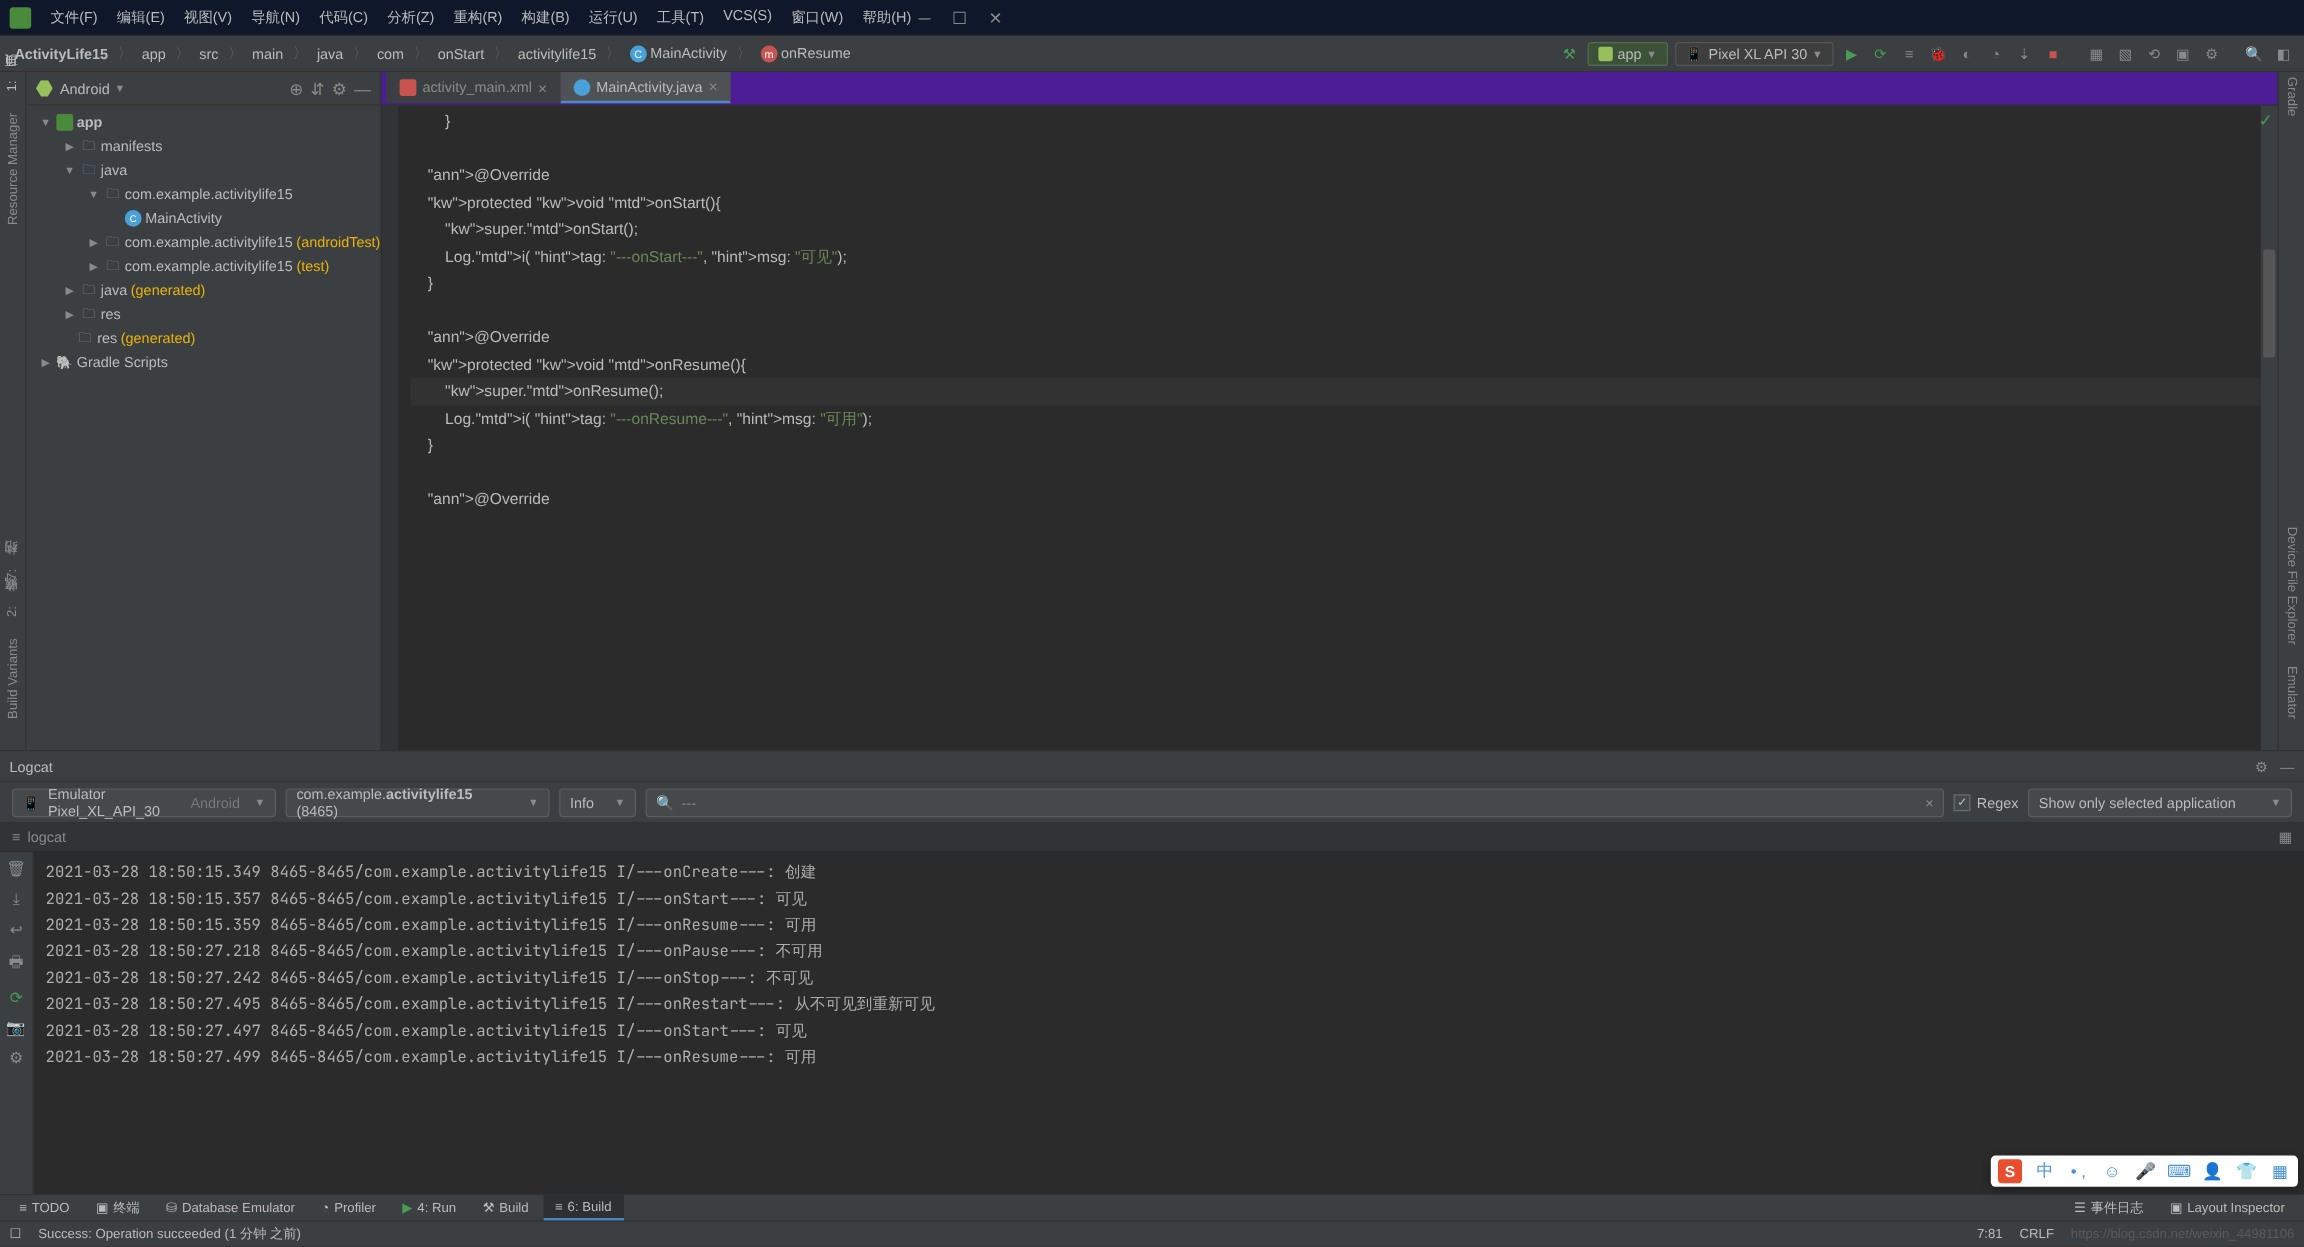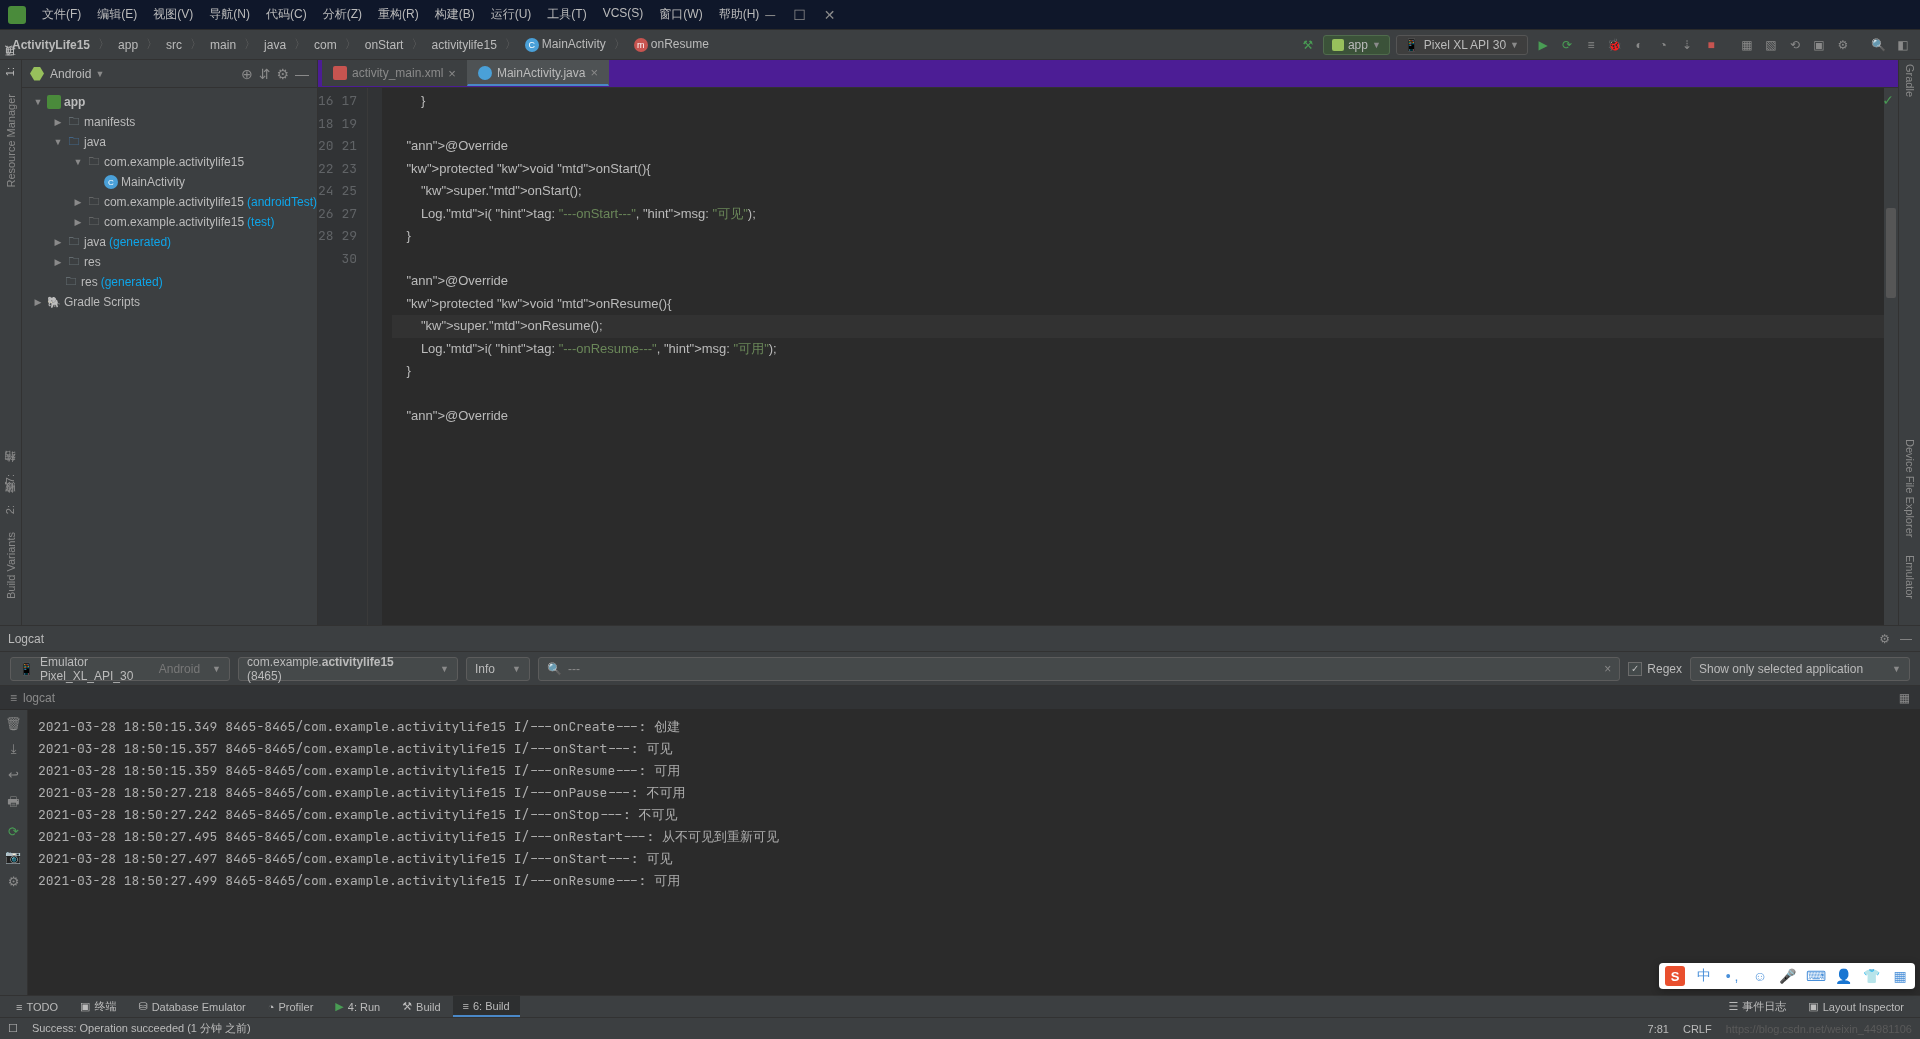--- a/index.html
+++ b/index.html
@@ -36,21 +36,21 @@
 .panel-header .spacer { flex:1; }
 .panel-header .hicon { color:#8a8a8a; cursor:pointer; font-size:14px; }
 .tree { flex:1; overflow:auto; padding:4px 0; }
 .tree-row { display:flex; align-items:center; height:20px; padding-left:6px; gap:3px; cursor:pointer; }
 .tree-row .arrow { width:12px; color:#8a8a8a; font-size:9px; text-align:center; }
 .tree-row .ticon { width:14px; height:14px; display:inline-flex; align-items:center; justify-content:center; font-size:11px; }
 .ticon.folder { color:#87939a; }
 .ticon.module { background:#4a8b3b; border-radius:2px; }
 .ticon.package { color:#8a8a8a; }
 .ticon.class { background:#4aa0d8; border-radius:50%; color:#fff; font-size:8px; }
-.tree-row .dim { color:#0ea5e9; }
+.tree-row .dim { color:#eab308; }
 .editor-area { flex:1; display:flex; flex-direction:column; background:#2b2b2b; }
 .editor-tabs { height:28px; background:#4c1d95; display:flex; align-items:flex-start; border-bottom:1px solid #323232; padding-left:4px; }
 .etab { height:26px; padding:0 10px; display:flex; align-items:center; gap:5px; background:#3c3f41; border:1px solid transparent; cursor:pointer; color:#8a8a8a; }
 .etab.active { background:#4e5254; color:#bbb; border-bottom:2px solid #4a88c7; }
 .etab .ticon-xml { width:14px; height:14px; background:#c75450; border-radius:2px; }
 .etab .ticon-java { width:14px; height:14px; border-radius:50%; background:#4aa0d8; }
 .etab .close { color:#8a8a8a; font-size:13px; }
 .editor-body { flex:1; display:flex; position:relative; overflow:hidden; }
 .gutter { width:50px; background:#313335; color:#606366; font-family:"JetBrains Mono",Consolas,monospace; font-size:13px; text-align:right; padding:2px 10px 2px 0; line-height:22.5px; border-right:1px solid #3a3a3a; }
 .fold-gutter { width:14px; background:#313335; position:relative; }
@@ -261,36 +261,20 @@
           <span>activity_main.xml</span>
           <span class="close">×</span>
         </div>
       <div class="etab active">
           <span class="ticon-java"></span>
           <span>MainActivity.java</span>
           <span class="close">×</span>
         </div>
     </div>
     <div class="editor-body">
-      <div class="gutter" id="gutter">16
-17
-18
-19
-20
-21
-22
-23
-24
-25
-26
-27
-28
-29
-30
-</div>
       <div class="fold-gutter"></div>
       <div class="code" id="code"><div class="line">        }</div><div class="line">&nbsp;</div><div class="line">    <span class="&lt;span">"ann"</span>&gt;@Override</div><div class="line">    <span class="&lt;span">"kw"</span>&gt;protected <span class="&lt;span">"kw"</span>&gt;void <span class="&lt;span">"mtd"</span>&gt;onStart(){</div><div class="line">        <span class="&lt;span">"kw"</span>&gt;super.<span class="&lt;span">"mtd"</span>&gt;onStart();</div><div class="line">        Log.<span class="&lt;span">"mtd"</span>&gt;i( <span class="&lt;span">"hint"</span>&gt;tag: <span class="str">"---onStart---"</span>, <span class="&lt;span">"hint"</span>&gt;msg: <span class="str">"可见"</span>);</div><div class="line">    }</div><div class="line">&nbsp;</div><div class="line">    <span class="&lt;span">"ann"</span>&gt;@Override</div><div class="line">    <span class="&lt;span">"kw"</span>&gt;protected <span class="&lt;span">"kw"</span>&gt;void <span class="&lt;span">"mtd"</span>&gt;onResume(){</div><div class="line current-line">        <span class="&lt;span">"kw"</span>&gt;super.<span class="&lt;span">"mtd"</span>&gt;onResume();</div><div class="line">        Log.<span class="&lt;span">"mtd"</span>&gt;i( <span class="&lt;span">"hint"</span>&gt;tag: <span class="str">"---onResume---"</span>, <span class="&lt;span">"hint"</span>&gt;msg: <span class="str">"可用"</span>);</div><div class="line">    }</div><div class="line">&nbsp;</div><div class="line">    <span class="&lt;span">"ann"</span>&gt;@Override</div></div>
       <div class="editor-scrollbar">
         <span class="check-icon">✓</span>
         <div class="thumb" style="top:120px;height:90px"></div>
       </div>
     </div>
   </div>
 
   <div class="right-rail">

